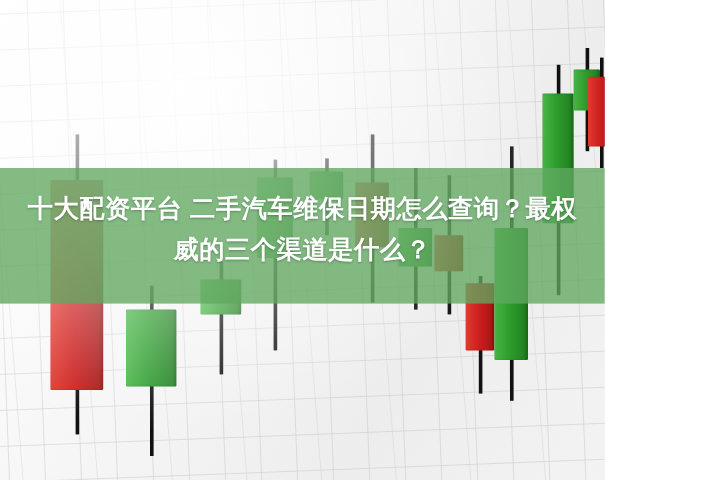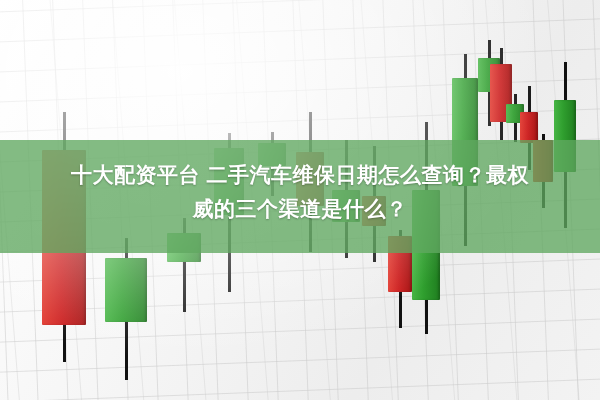--- a/index.html
+++ b/index.html
@@ -2,21 +2,21 @@
 <html><head>
 <meta charset="utf-8">
 <style>
   html, body {
     margin: 0;
     padding: 0;
     background: #ffffff;
   }
   #stage {
     position: relative;
-    width: 600px;
+    width: 504px;
     height: 400px;
     overflow: hidden;
     background: #f4f4f4;
     font-family: "Liberation Sans", "DejaVu Sans", sans-serif;
   }
 
   
   #paper {
     position: absolute;
     inset: 0;

